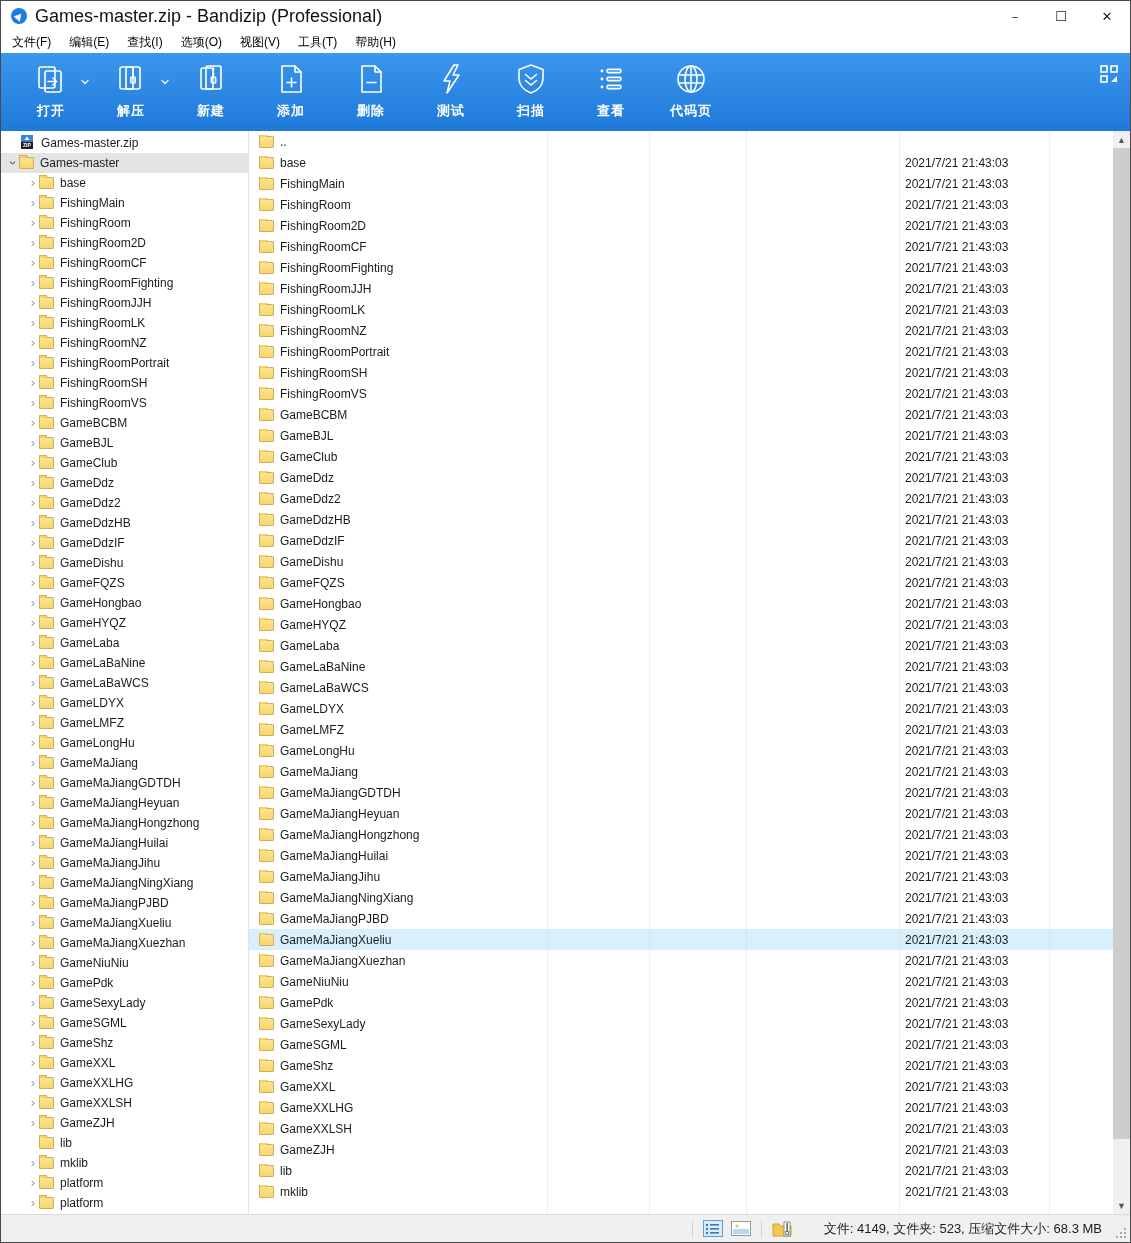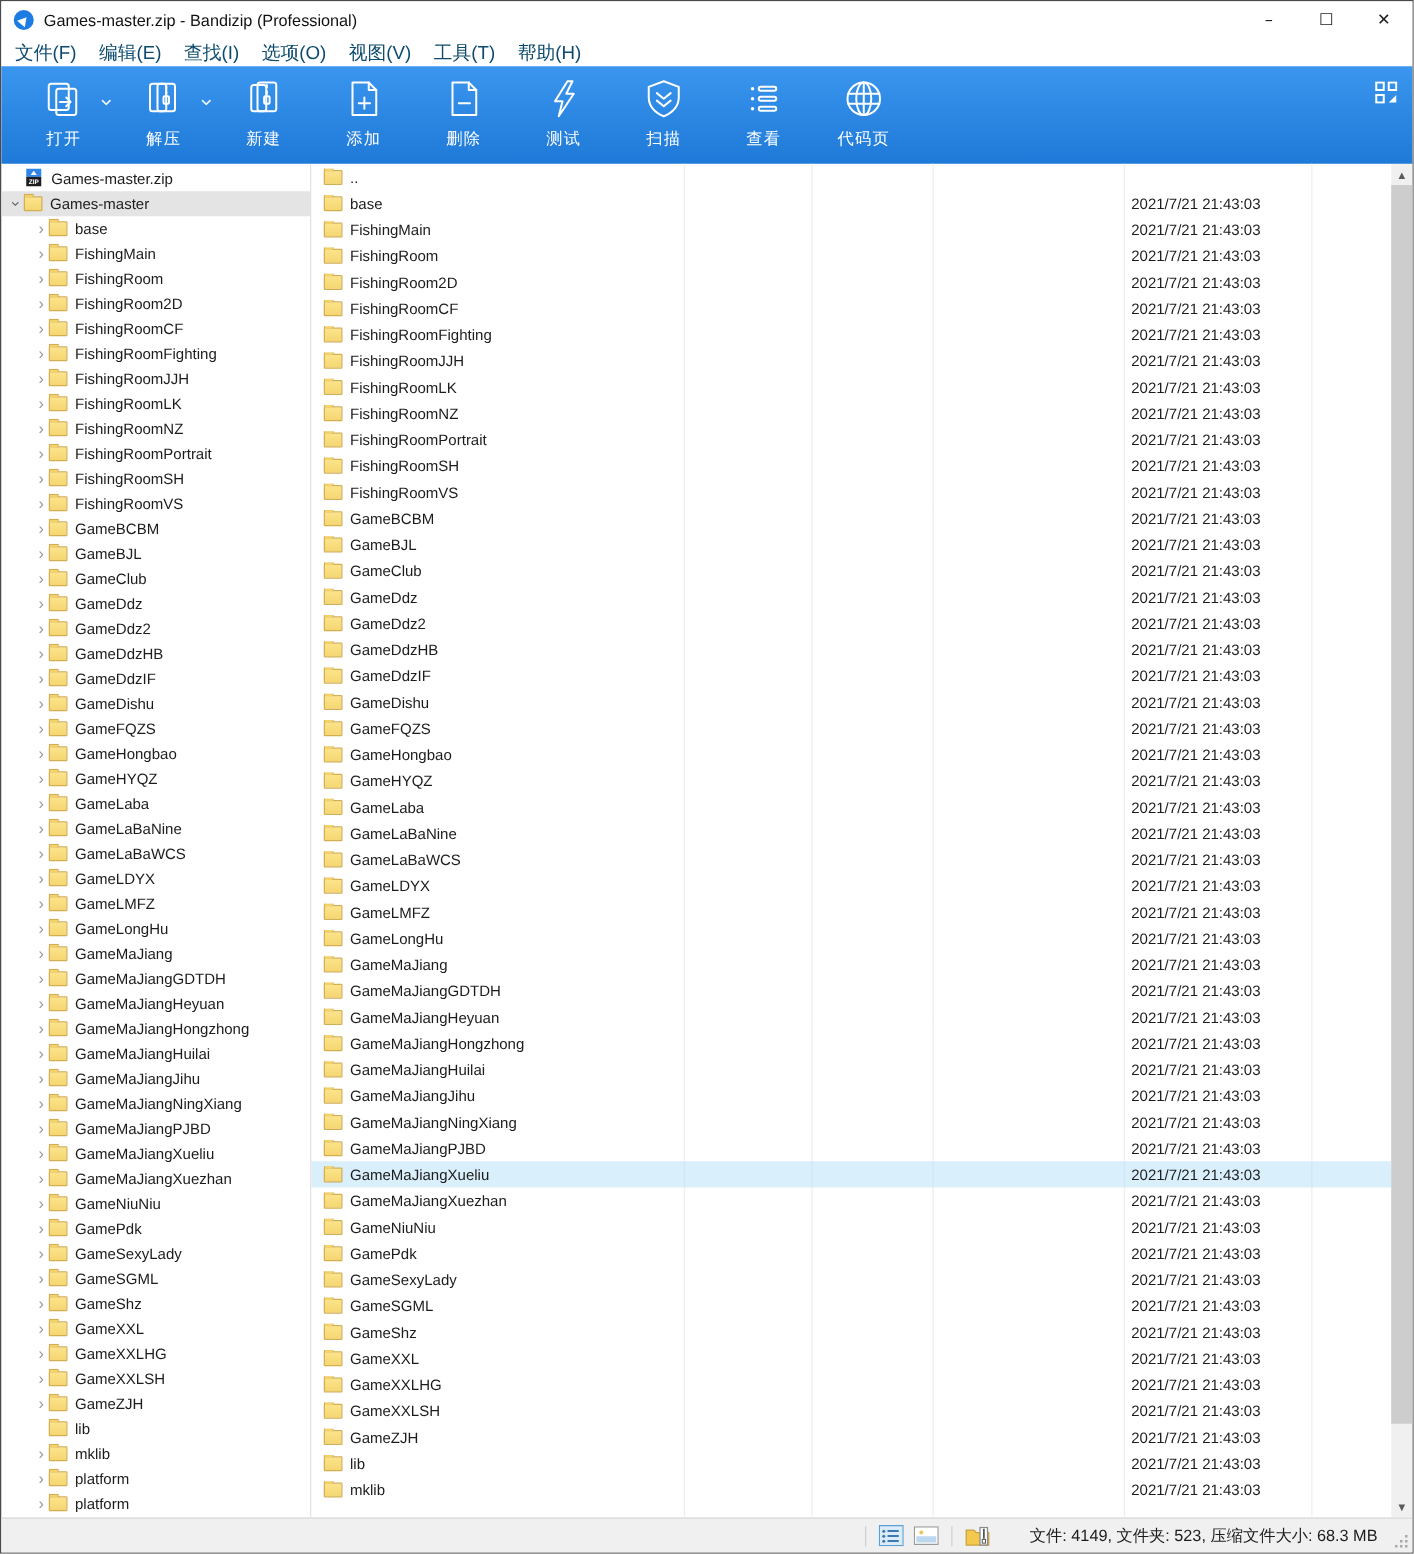--- a/index.html
+++ b/index.html
@@ -12,30 +12,30 @@
     width:1131px; height:1243px; border:1px solid #4a4a4a;
     display:flex; flex-direction:column; overflow:hidden; background:#fff;
   }
   
   .titlebar { height:30px; display:flex; align-items:center; background:#fff; flex:0 0 auto; }
   .app-logo { width:16px; height:16px; margin:0 8px 0 10px; border-radius:50%;
     background:#1d7ce4; position:relative; flex:0 0 auto; }
   .app-logo::after { content:""; position:absolute; left:4px; top:5px;
     width:0; height:0; border-left:4px solid transparent; border-right:4px solid transparent;
     border-bottom:7px solid #fff; transform:rotate(40deg); }
-  .title-text { font-size:13px; color:#111; }
+  .title-text { font-size:18px; color:#111; }
   .win-controls { margin-left:auto; display:flex; height:100%; }
   .win-btn { width:46px; height:100%; display:flex; align-items:center; justify-content:center;
     font-size:13px; color:#222; font-family:"DejaVu Sans",sans-serif; }
   
   .menubar { height:22px; display:flex; align-items:center; background:#fff; padding-left:2px; flex:0 0 auto; }
-  .menu-item { padding:2px 9px; color:#0c4a6e; font-size:15px; }
+  .menu-item { padding:2px 9px; color:#000000; font-size:12px; }
   
   .toolbar { height:78px; background:linear-gradient(180deg,#3a96ee 0%,#2b86e2 55%,#1f79d8 100%);
-    display:flex; align-items:flex-start; padding:6px 0 0 10px; position:relative; flex:0 0 auto; }
+    display:flex; align-items:flex-start; padding:6px 0 0 10px; position:relative; flex:0 0 auto;font-weight:bold; }
   .tb-btn { width:80px; height:68px; display:flex; flex-direction:column; align-items:center;
     position:relative; color:#fff; }
   .tb-btn .tb-icon { width:34px; height:34px; margin-top:3px; }
   .tb-btn .tb-label { margin-top:6px; font-size:13px; color:#fff; letter-spacing:1px; }
   .tb-chevron { position:absolute; right:-1px; top:16px; width:14px; height:14px; color:#e8f3fd; }
   .layout-toggle { position:absolute; right:12px; top:12px; width:18px; height:18px; }
   
   .content { flex:1 1 auto; display:flex; min-height:0; }
   
   .treepane { width:248px; flex:0 0 auto; overflow:hidden; border-right:1px solid #e3e3e3; padding-top:2px; }

